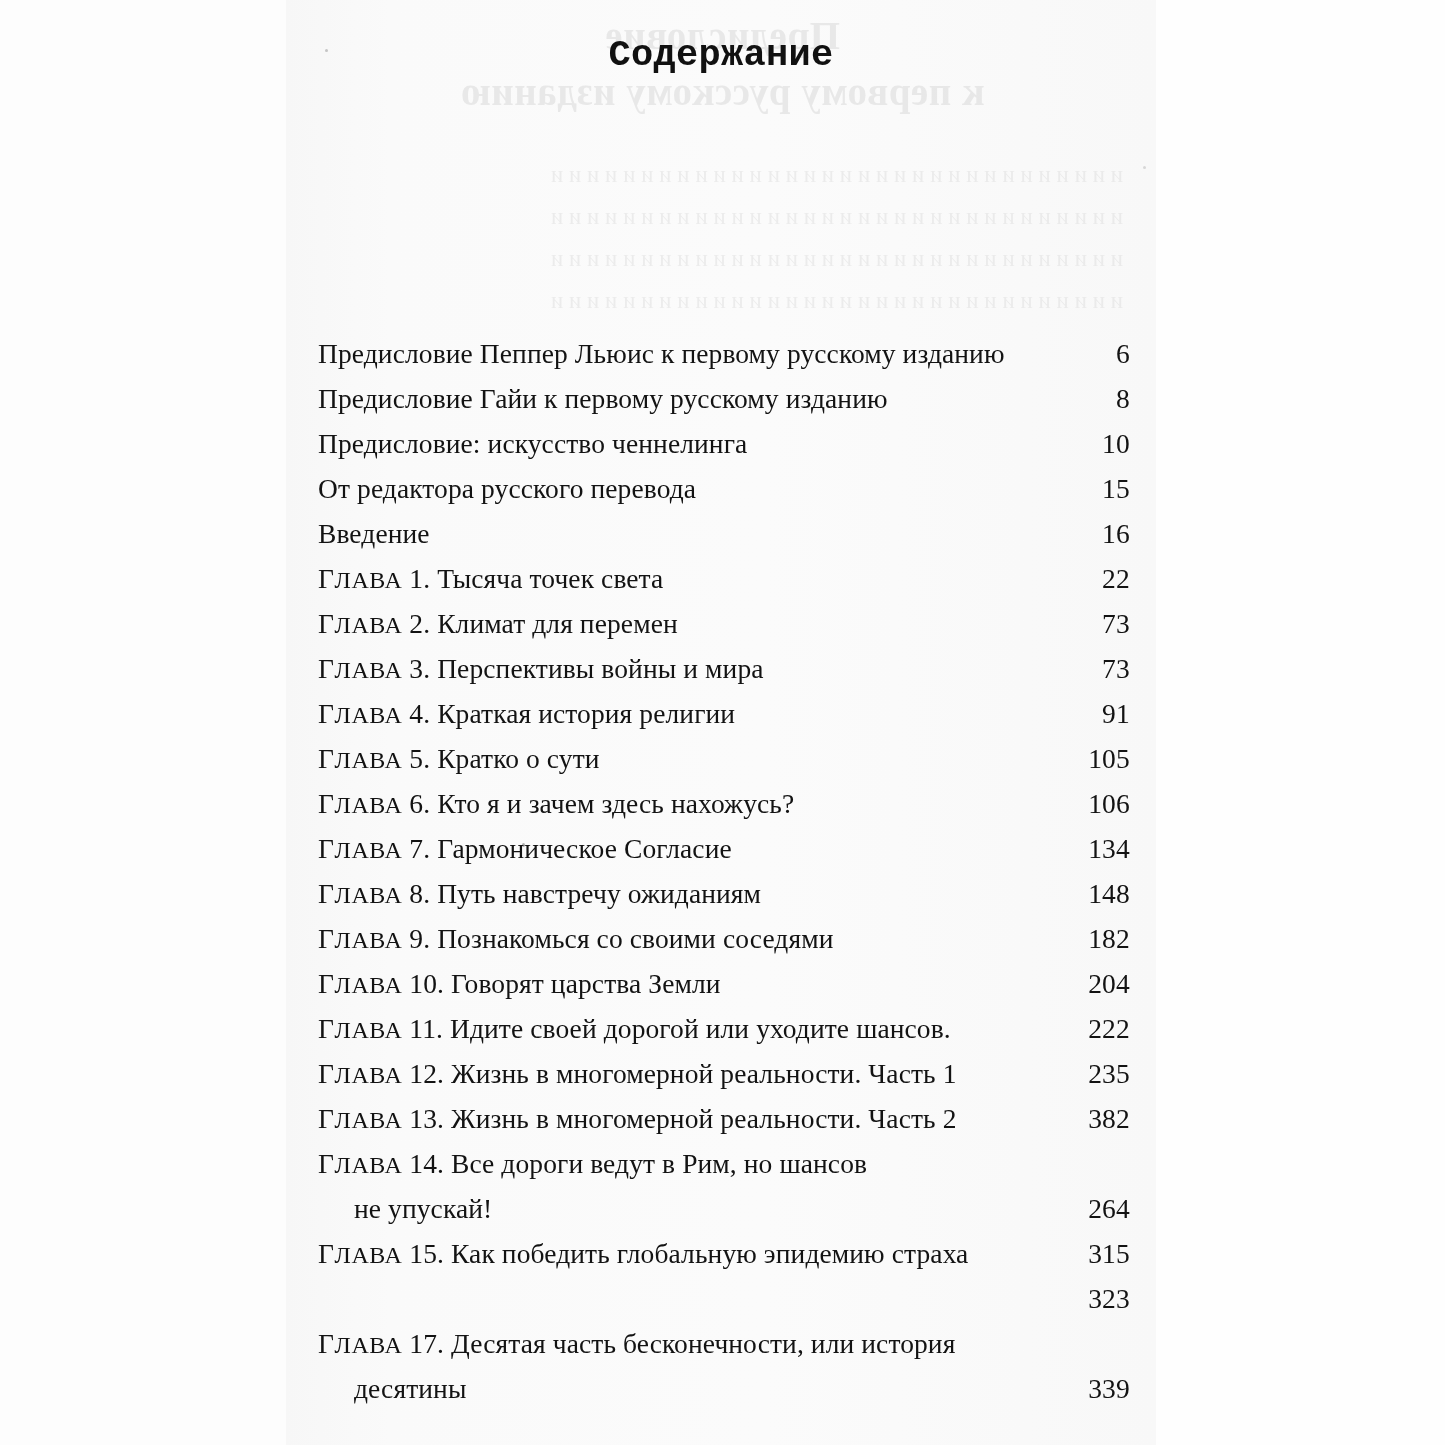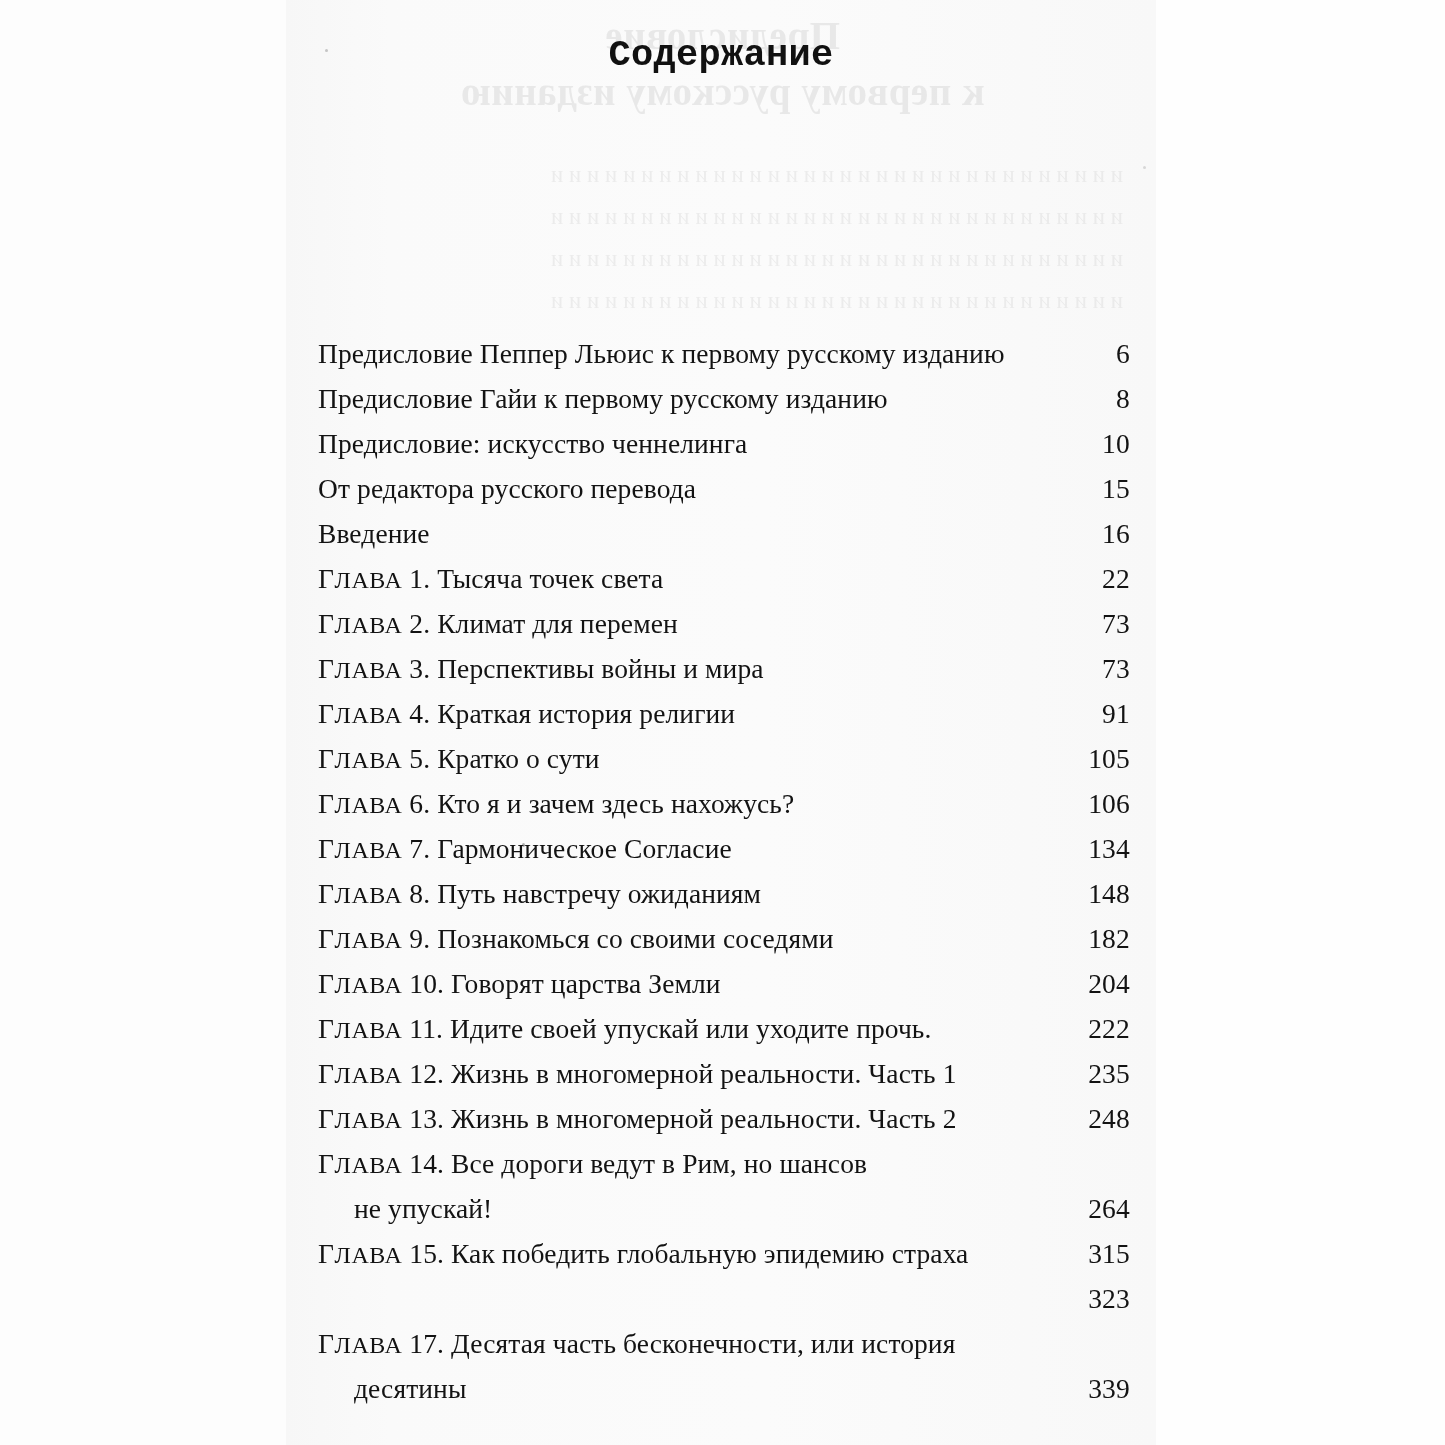--- a/index.html
+++ b/index.html
@@ -290,37 +290,37 @@
       </div>
       <div class="toc-entry">
         <div class="toc-line">
           <span class="toc-label"><span class="chap-word"><span class="cap">Г</span><span>ЛАВА</span></span>&nbsp;<span class="chap-num">10.</span>&nbsp;<span>Говорят царства Земли</span></span>
           <span class="leader"></span>
           <span class="toc-page">204</span>
         </div>
       </div>
       <div class="toc-entry">
         <div class="toc-line">
-          <span class="toc-label"><span class="chap-word"><span class="cap">Г</span><span>ЛАВА</span></span>&nbsp;<span class="chap-num">11.</span>&nbsp;<span>Идите своей упускай или уходите прочь.</span></span>
+          <span class="toc-label"><span class="chap-word"><span class="cap">Г</span><span>ЛАВА</span></span>&nbsp;<span class="chap-num">11.</span>&nbsp;<span>Идите своей дорогой или уходите шансов.</span></span>
           <span class="leader"></span>
           <span class="toc-page">222</span>
         </div>
       </div>
       <div class="toc-entry">
         <div class="toc-line">
           <span class="toc-label"><span class="chap-word"><span class="cap">Г</span><span>ЛАВА</span></span>&nbsp;<span class="chap-num">12.</span>&nbsp;<span>Жизнь в многомерной реальности. Часть 1</span></span>
           <span class="leader"></span>
           <span class="toc-page">235</span>
         </div>
       </div>
       <div class="toc-entry">
         <div class="toc-line">
           <span class="toc-label"><span class="chap-word"><span class="cap">Г</span><span>ЛАВА</span></span>&nbsp;<span class="chap-num">13.</span>&nbsp;<span>Жизнь в многомерной реальности. Часть 2</span></span>
           <span class="leader"></span>
-          <span class="toc-page">248</span>
+          <span class="toc-page">382</span>
         </div>
       </div>
       <div class="toc-entry">
         <div class="toc-line">
           <span class="toc-label"><span class="chap-word"><span class="cap">Г</span><span>ЛАВА</span></span>&nbsp;<span class="chap-num">14.</span>&nbsp;<span>Все дороги ведут в Рим, но шансов</span></span>
           <span class="leader none"></span>
           <span class="toc-page"></span>
         </div>
         <div class="toc-line wrap-line">
           <span class="toc-label"><span>не упускай!</span></span>

